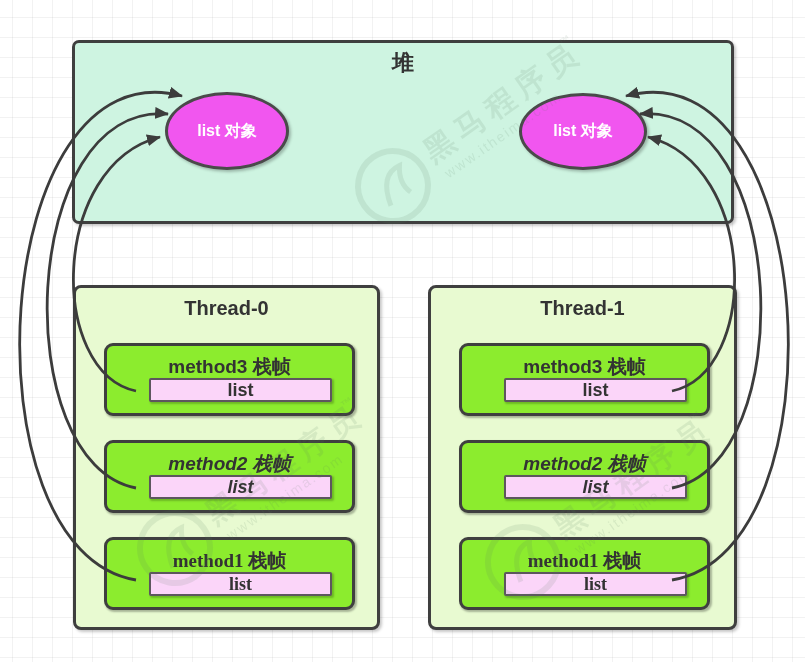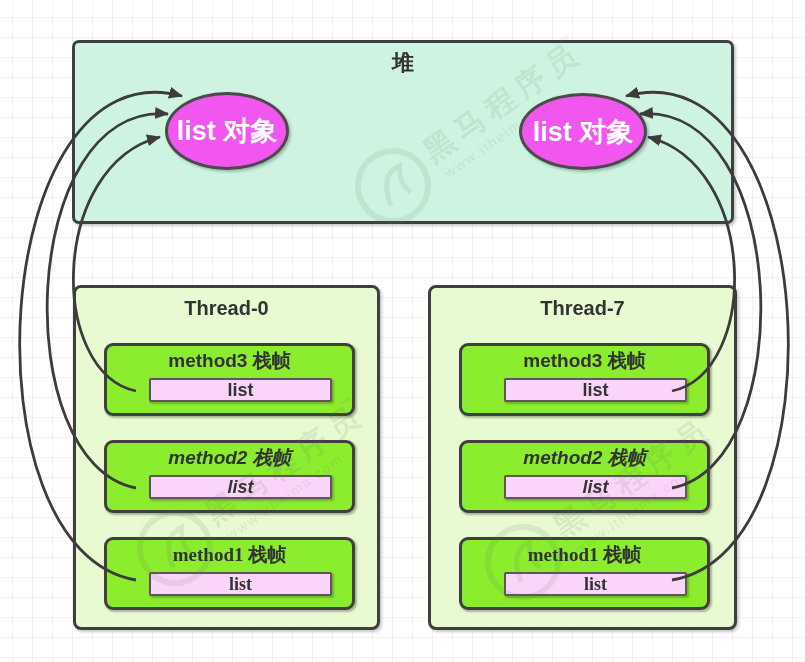--- a/index.html
+++ b/index.html
@@ -21,21 +21,21 @@
     box-shadow:2px 2px 3px rgba(0,0,0,0.22);
   }
   .heap-label{
     position:absolute;top:5px;left:0;right:0;text-align:center;
     font-size:22px;font-weight:bold;color:#333;
   }
   .obj-ellipse{
     position:absolute;border-radius:50%;
     background:#f156ef;border:3px solid #4a4a4a;box-sizing:border-box;
     display:flex;align-items:center;justify-content:center;
-    color:#fff;font-weight:bold;font-size:27px;
+    color:#fff;font-weight:bold;font-size:16px;
     box-shadow:2px 2px 3px rgba(0,0,0,0.25);
   }
   .obj-0{left:165px;top:92px;width:124px;height:78px;}
   .obj-1{left:519px;top:93px;width:128px;height:77px;}
   .thread{
     position:absolute;top:285px;height:345px;box-sizing:border-box;
     background:#e8fad1;border:3px solid #3f3f3f;border-radius:8px;
     box-shadow:2px 2px 3px rgba(0,0,0,0.22);
   }
   .thread-0{left:73px;width:307px;}
@@ -43,21 +43,21 @@
   .thread-label{
     margin-top:9px;text-align:center;font-size:20px;font-weight:bold;color:#333;
   }
   .frame{
     position:absolute;left:28px;width:251px;height:73px;box-sizing:border-box;
     background:#8cec2e;border:3px solid #3f3f3f;border-radius:9px;
     box-shadow:1.5px 1.5px 2px rgba(0,0,0,0.28);
   }
   .frame-0{top:55px;} .frame-1{top:152px;font-style:italic;} .frame-2{top:249px;font-family:Liberation Serif, serif;}
   .frame-title{
-    text-align:center;font-size:19px;font-weight:bold;color:#333;margin-top:2px;
+    text-align:center;font-size:19px;font-weight:bold;color:#333;margin-top:8px;
   }
   .var-box{
     position:absolute;left:42px;top:32px;width:183px;height:24px;box-sizing:border-box;
     background:#fbd5f9;border:2px solid #5d565e;border-radius:2px;
     display:flex;align-items:center;justify-content:center;
     font-size:18px;font-weight:bold;color:#333;
     box-shadow:1.5px 1.5px 2px rgba(0,0,0,0.22);
   }
   .overlay{
     position:absolute;left:0;top:0;width:805px;height:662px;
@@ -97,21 +97,21 @@
       <div class="frame-title">method2 栈帧</div>
       <div class="var-box">list</div>
     </div>
     <div class="frame frame-2">
       <div class="frame-title">method1 栈帧</div>
       <div class="var-box">list</div>
     </div>
   </div>
 
   <div class="thread thread-1">
-    <div class="thread-label">Thread-7</div>
+    <div class="thread-label">Thread-1</div>
     <div class="frame frame-0">
       <div class="frame-title">method3 栈帧</div>
       <div class="var-box">list</div>
     </div>
     <div class="frame frame-1">
       <div class="frame-title">method2 栈帧</div>
       <div class="var-box">list</div>
     </div>
     <div class="frame frame-2">
       <div class="frame-title">method1 栈帧</div>

